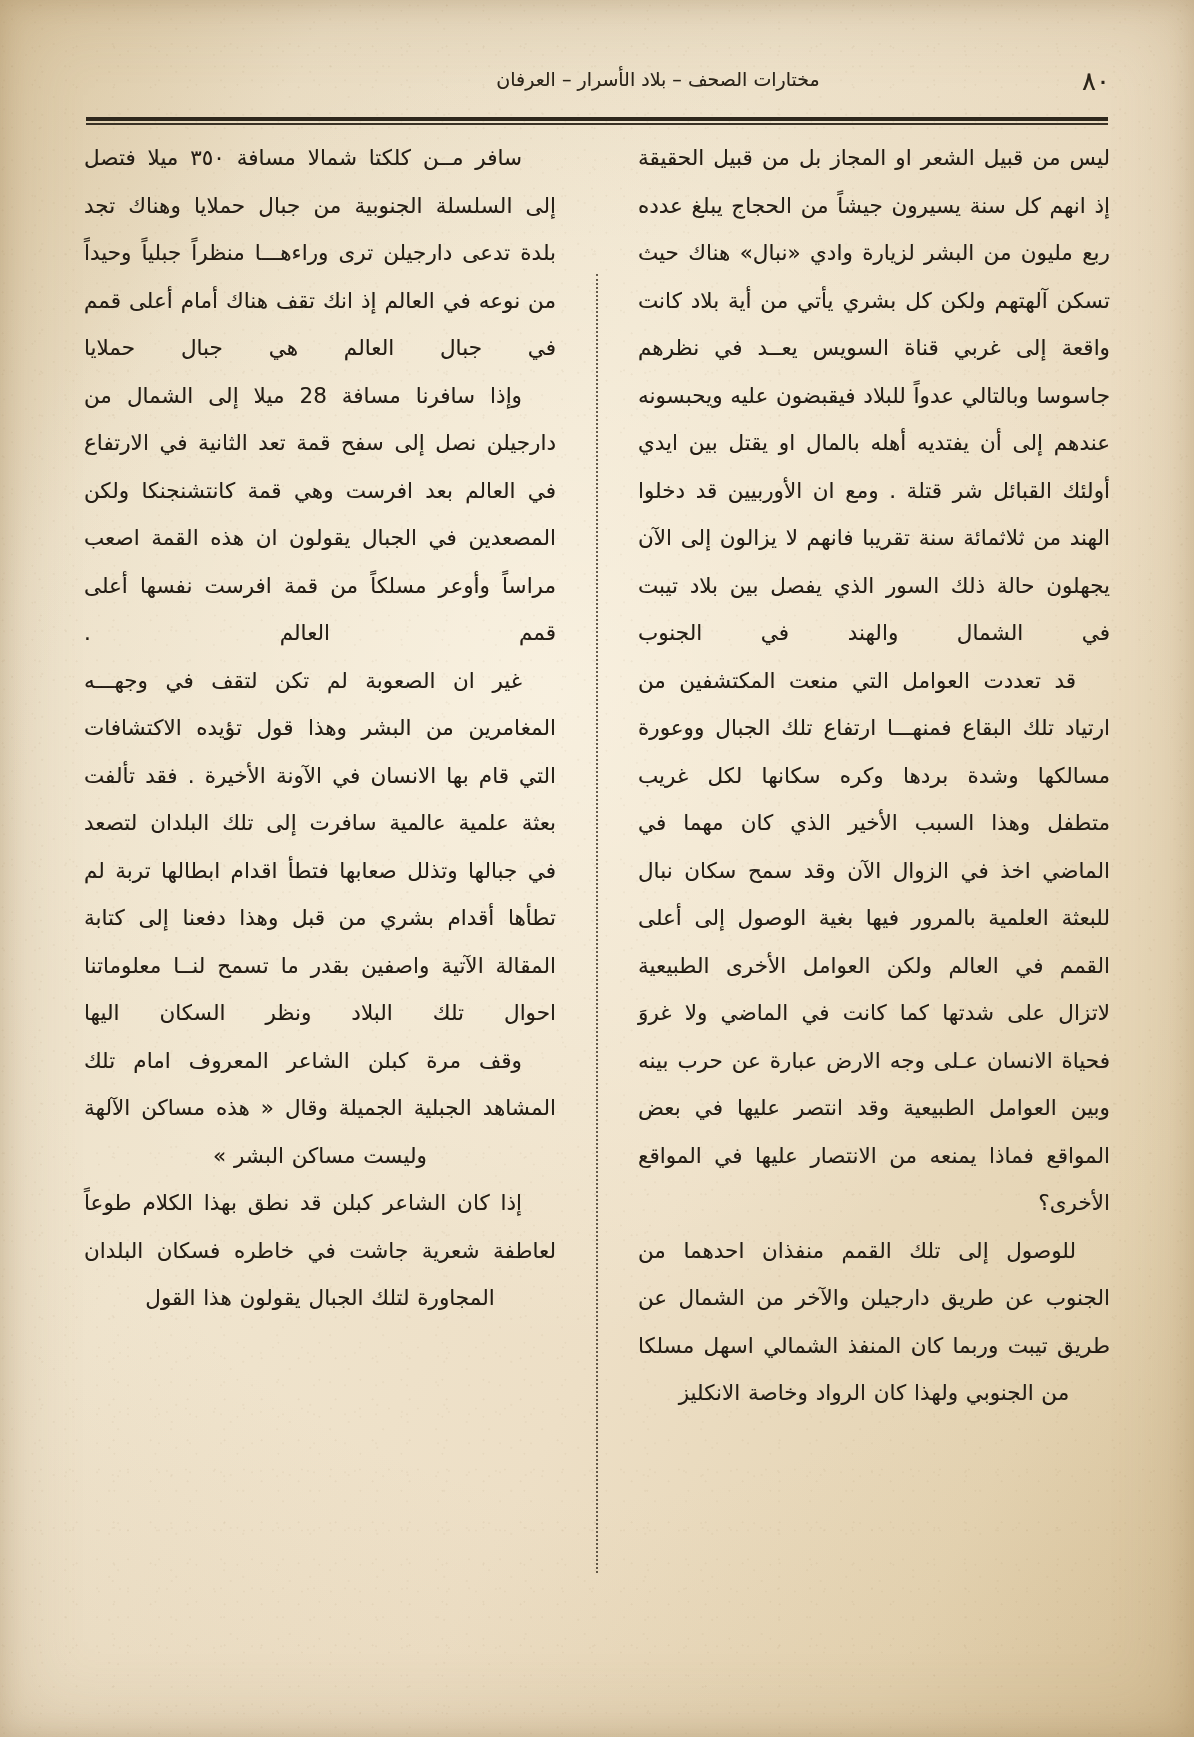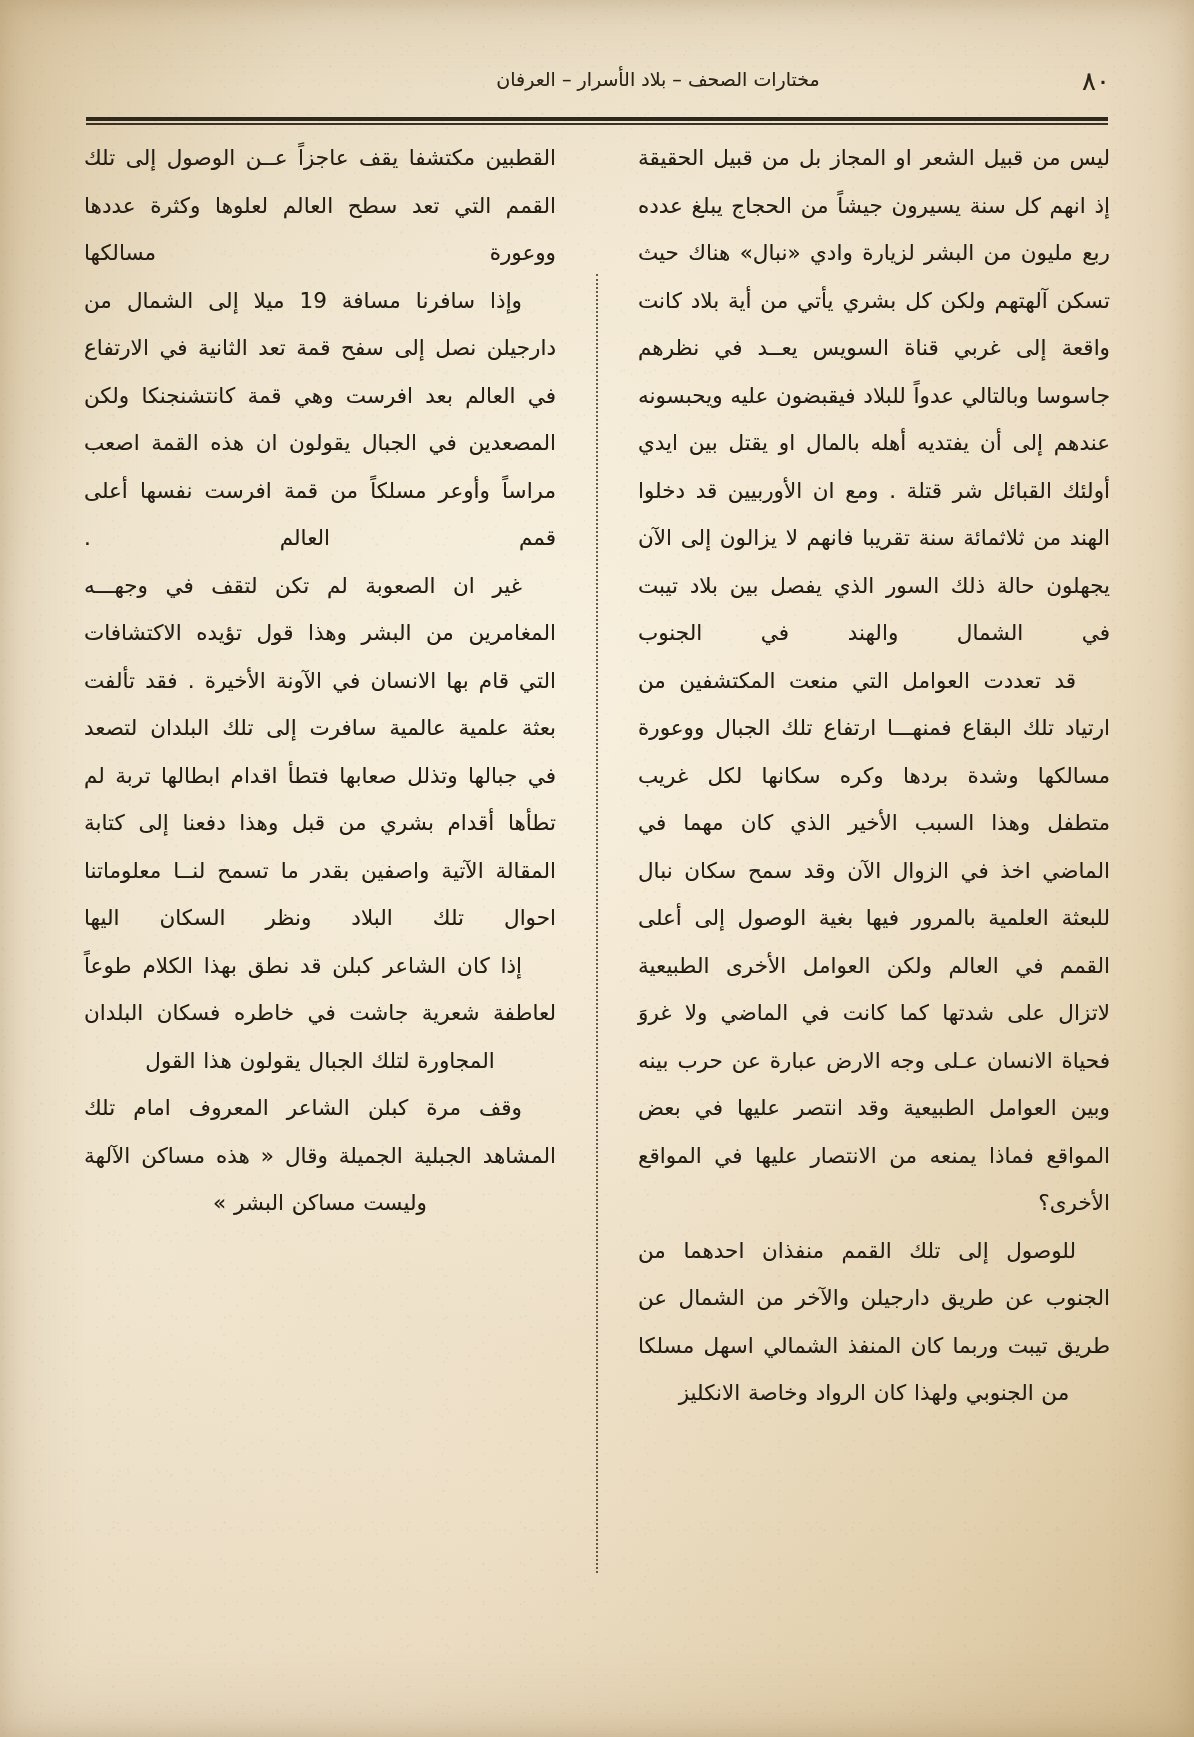--- a/index.html
+++ b/index.html
@@ -188,24 +188,24 @@
 
   <div id="columns">
 
     <div class="column" id="col-left">
       <p class="flush">ليس من قبيل الشعر او المجاز بل من قبيل الحقيقة إذ انهم كل سنة يسيرون جيشاً من الحجاج يبلغ عدده ربع مليون من البشر لزيارة وادي «نبال» هناك حيث تسكن آلهتهم ولكن كل بشري يأتي من أية بلاد كانت واقعة إلى غربي قناة السويس يعــد في نظرهم جاسوسا وبالتالي عدواً للبلاد فيقبضون عليه ويحبسونه عندهم إلى أن يفتديه أهله بالمال او يقتل بين ايدي أولئك القبائل شر قتلة . ومع ان الأوربيين قد دخلوا الهند من ثلاثمائة سنة تقريبا فانهم لا يزالون إلى الآن يجهلون حالة ذلك السور الذي يفصل بين بلاد تيبت في الشمال والهند في الجنوب</p>
       <p class="flush indent">قد تعددت العوامل التي منعت المكتشفين من ارتياد تلك البقاع فمنهـــا ارتفاع تلك الجبال ووعورة مسالكها وشدة بردها وكره سكانها لكل غريب متطفل وهذا السبب الأخير الذي كان مهما في الماضي اخذ في الزوال الآن وقد سمح سكان نبال للبعثة العلمية بالمرور فيها بغية الوصول إلى أعلى القمم في العالم ولكن العوامل الأخرى الطبيعية لاتزال على شدتها كما كانت في الماضي ولا غروَ فحياة الانسان عـلى وجه الارض عبارة عن حرب بينه وبين العوامل الطبيعية وقد انتصر عليها في بعض المواقع فماذا يمنعه من الانتصار عليها في المواقع الأخرى؟</p>
       <p class="indent">للوصول إلى تلك القمم منفذان احدهما من الجنوب عن طريق دارجيلن والآخر من الشمال عن طريق تيبت وربما كان المنفذ الشمالي اسهل مسلكا من الجنوبي ولهذا كان الرواد وخاصة الانكليز</p>
     </div>
 
     <div class="column" id="col-right">
-      <p class="flush">القطبين مكتشفا يقف عاجزاً عــن الوصول إلى تلك القمم التي تعد سطح العالم لعلوها وكثرة عددها ووعورة مسالكها</p>
-      <p class="flush indent">وإذا سافرنا مسافة 19 ميلا إلى الشمال من دارجيلن نصل إلى سفح قمة تعد الثانية في الارتفاع في العالم بعد افرست وهي قمة كانتشنجنكا ولكن المصعدين في الجبال يقولون ان هذه القمة اصعب مراساً وأوعر مسلكاً من قمة افرست نفسها أعلى قمم العالم .</p>
+      <p class="flush indent">سافر مــن كلكتا شمالا مسافة ٣٥٠ ميلا فتصل إلى السلسلة الجنوبية من جبال حملايا وهناك تجد بلدة تدعى دارجيلن ترى وراءهـــا منظراً جبلياً وحيداً من نوعه في العالم إذ انك تقف هناك أمام أعلى قمم في جبال العالم هي جبال حملايا</p>
+      <p class="flush indent">وإذا سافرنا مسافة 28 ميلا إلى الشمال من دارجيلن نصل إلى سفح قمة تعد الثانية في الارتفاع في العالم بعد افرست وهي قمة كانتشنجنكا ولكن المصعدين في الجبال يقولون ان هذه القمة اصعب مراساً وأوعر مسلكاً من قمة افرست نفسها أعلى قمم العالم .</p>
       <p class="flush indent">غير ان الصعوبة لم تكن لتقف في وجهـــه المغامرين من البشر وهذا قول تؤيده الاكتشافات التي قام بها الانسان في الآونة الأخيرة . فقد تألفت بعثة علمية عالمية سافرت إلى تلك البلدان لتصعد في جبالها وتذلل صعابها فتطأ اقدام ابطالها تربة لم تطأها أقدام بشري من قبل وهذا دفعنا إلى كتابة المقالة الآتية واصفين بقدر ما تسمح لنــا معلوماتنا احوال تلك البلاد ونظر السكان اليها</p>
+      <p class="indent">وقف مرة كبلن الشاعر المعروف امام تلك المشاهد الجبلية الجميلة وقال « هذه مساكن الآلهة وليست مساكن البشر »</p>
       <p class="indent">إذا كان الشاعر كبلن قد نطق بهذا الكلام طوعاً لعاطفة شعرية جاشت في خاطره فسكان البلدان المجاورة لتلك الجبال يقولون هذا القول</p>
-      <p class="indent">وقف مرة كبلن الشاعر المعروف امام تلك المشاهد الجبلية الجميلة وقال « هذه مساكن الآلهة وليست مساكن البشر »</p>
     </div>
 
     <div id="col-divider"></div>
   </div>
 
   <div id="edges"></div>
 </div>
 
 </body></html>

